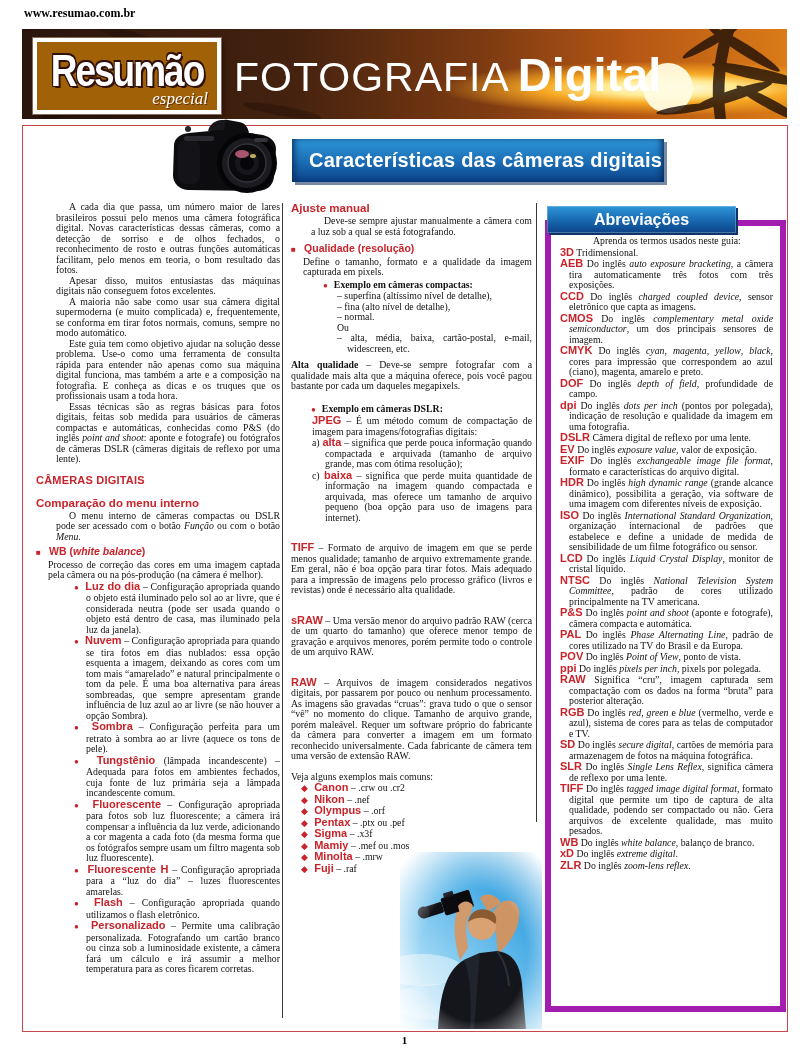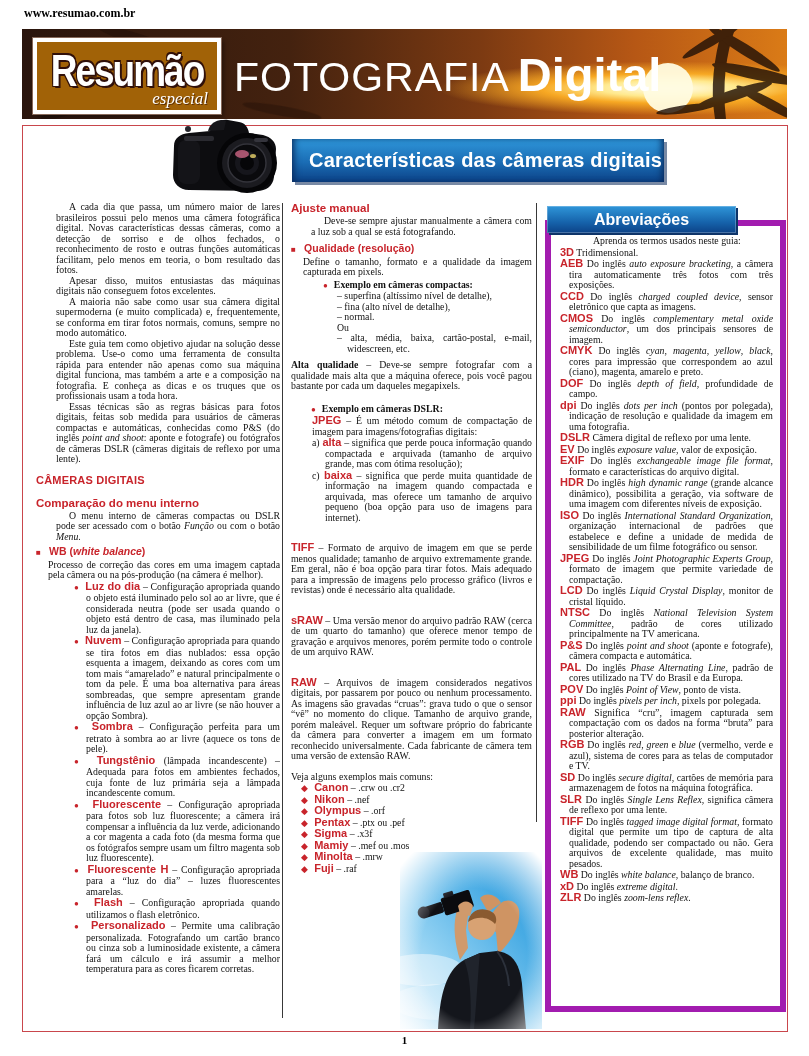--- a/index.html
+++ b/index.html
@@ -275,21 +275,20 @@
       <p class="abbr-item"><span class="term">DSLR</span> <span>Câmera digital de reflexo por uma lente.</span></p>
 
       <p class="abbr-item"><span class="term">EV</span> <span>Do inglês <i>exposure value</i>, valor de exposição.</span></p>
 
       <p class="abbr-item"><span class="term">EXIF</span> <span>Do inglês <i>exchangeable image file format</i>, formato e características do arquivo digital.</span></p>
 
       <p class="abbr-item"><span class="term">HDR</span> <span>Do inglês <i>high dynamic range</i> (grande alcance dinâmico), possibilita a geração, via software de uma imagem com diferentes níveis de exposição.</span></p>
 
       <p class="abbr-item"><span class="term">ISO</span> <span>Do inglês <i>International Standard Organization</i>, organização internacional de padrões que estabelece e define a unidade de medida de sensibilidade de um filme fotográfico ou sensor.</span></p>
 
-      <p class="abbr-item"><span class="term">JPEG</span> <span>Do inglês <i>Joint Photographic Experts Group</i>, formato de imagem que permite variedade de compactação.</span></p>
 
       <p class="abbr-item"><span class="term">LCD</span> <span>Do inglês <i>Liquid Crystal Display</i>, monitor de cristal líquido.</span></p>
 
       <p class="abbr-item"><span class="term">NTSC</span> <span>Do inglês <i>National Television System Committee</i>, padrão de cores utilizado principalmente na TV americana.</span></p>
 
       <p class="abbr-item"><span class="term">P&amp;S</span> <span>Do inglês <i>point and shoot</i> (aponte e fotografe), câmera compacta e automática.</span></p>
 
       <p class="abbr-item"><span class="term">PAL</span> <span>Do inglês <i>Phase Alternating Line</i>, padrão de cores utilizado na TV do Brasil e da Europa.</span></p>
 
       <p class="abbr-item"><span class="term">POV</span> <span>Do inglês <i>Point of View</i>, ponto de vista.</span></p>

